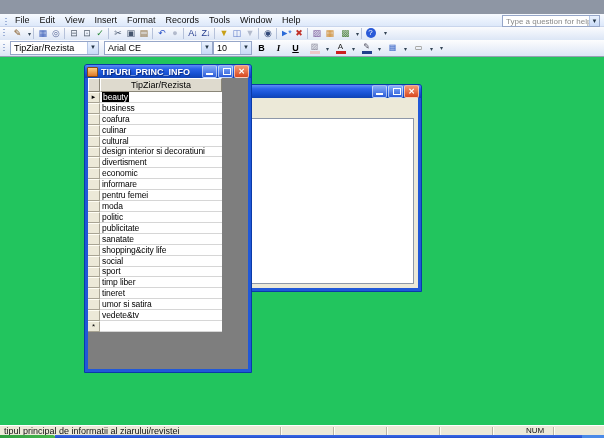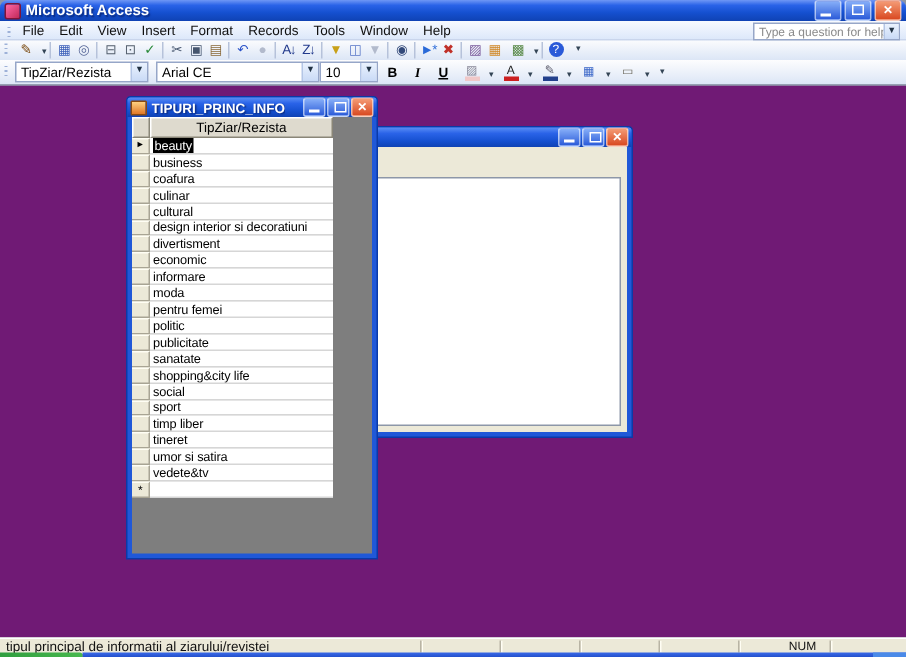--- a/index.html
+++ b/index.html
@@ -60,21 +60,21 @@
     line-height:13px;flex:0 0 auto;}
   .fbtn.it{font-style:italic;font-family:"Liberation Serif",serif;}
   .fbtn.un{text-decoration:underline;}
   .cbtn{width:19px;height:13px;margin-left:2px;display:flex;align-items:center;position:relative;
     padding-right:5px;justify-content:center;flex:0 0 auto;}
   .cbtn::after{content:"▾";position:absolute;right:0;top:3px;font-size:6px;color:#345;}
   .cbtn .stack{display:flex;flex-direction:column;align-items:center;}
   .cbtn .ig{font-size:8px;line-height:8px;}
   .cbtn .bar{width:10px;height:3px;margin-top:0px;}
   
-  .mdi{position:absolute;top:57px;left:0;right:0;bottom:13px;background:#701a75;}
+  .mdi{position:absolute;top:57px;left:0;right:0;bottom:13px;background:#22c55e;}
   
   .dbwin{position:absolute;left:133px;top:27px;width:287px;height:206px;z-index:2;
     border:1px solid #0a3aa8;border-radius:3px 3px 0 0;background:#2058d8;}
   .child-title{height:13px;display:flex;align-items:center;padding:0 2px;
     background:linear-gradient(180deg,#5a8ef5 0%,#2a63e8 30%,#1550d0 70%,#0f42b4 100%);
     border-radius:2px 2px 0 0;}
   .child-title .ttext{color:#fff;font-weight:bold;font-size:9px;white-space:nowrap;overflow:hidden;
     text-shadow:1px 1px 1px #0a2a80;}
   .child-title .winbtns{gap:1px;}
   .child-title .wbtn{width:13px;height:11px;}
@@ -147,29 +147,20 @@
   .start{position:absolute;left:0;width:55px;height:3px;background:linear-gradient(90deg,#2f9e3f,#48b84e);
     border-radius:0 2px 0 0;}
   .tbar{position:absolute;left:55px;right:0;height:3px;background:linear-gradient(#3a6ae8,#2450cc);}
   .tray{position:absolute;right:0;width:22px;height:3px;background:#4a8ae8;}
 </style>
 </head>
 <body>
 
 <div class="screen">
 
-  <div class="titlebar">
-    <span class="app-icon"></span>
-    <span class="title-text">Microsoft Access</span>
-    <span class="winbtns">
-      <span class="wbtn min"></span>
-      <span class="wbtn restore"></span>
-      <span class="wbtn close"></span>
-    </span>
-  </div>
 
   <div class="menubar">
     <span class="vgrip"></span>
     <span id="menu-items" style="display:flex;">
         <span class="menu-item">File</span>
         <span class="menu-item">Edit</span>
         <span class="menu-item">View</span>
         <span class="menu-item">Insert</span>
         <span class="menu-item">Format</span>
         <span class="menu-item">Records</span>
@@ -477,27 +468,27 @@
   </div>
             <div class="ds-row">
     <div class="ds-sel"></div>
     <div class="ds-cell">
                 <span class="ct">informare</span>
               </div>
   </div>
             <div class="ds-row">
     <div class="ds-sel"></div>
     <div class="ds-cell">
+                <span class="ct">pentru femei</span>
+              </div>
+  </div>
+            <div class="ds-row">
+    <div class="ds-sel"></div>
+    <div class="ds-cell">
                 <span class="ct">moda</span>
-              </div>
-  </div>
-            <div class="ds-row">
-    <div class="ds-sel"></div>
-    <div class="ds-cell">
-                <span class="ct">pentru femei</span>
               </div>
   </div>
             <div class="ds-row">
     <div class="ds-sel"></div>
     <div class="ds-cell">
                 <span class="ct">politic</span>
               </div>
   </div>
             <div class="ds-row">
     <div class="ds-sel"></div>

